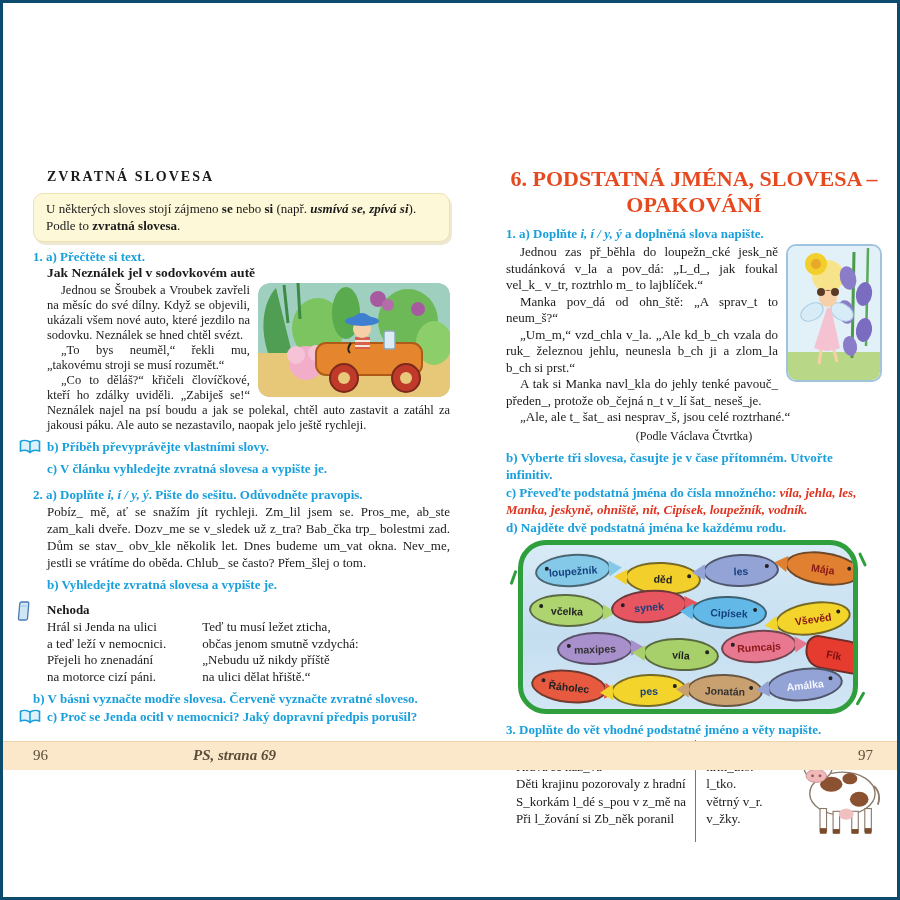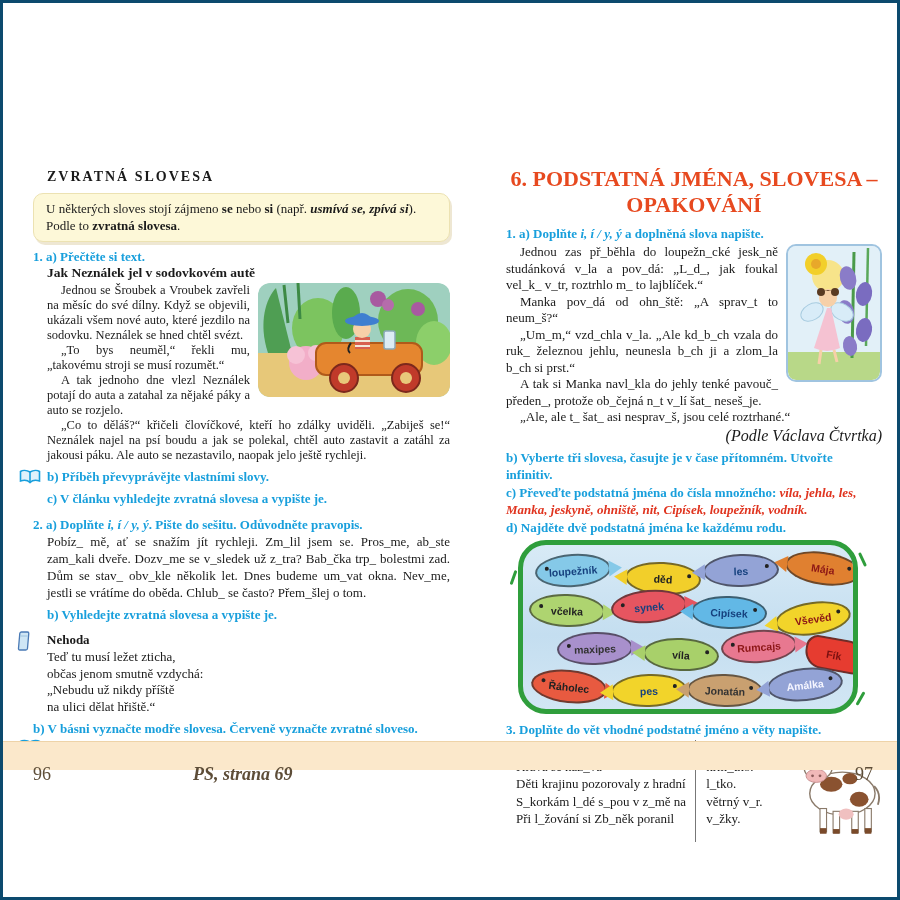--- a/index.html
+++ b/index.html
@@ -57,21 +57,21 @@
   .fish-boot{width:54px;border-radius:12px 16px 8px 18px;}
   .fish-boot::after,.fish-boot::before{display:none;}
 
   
   .pair-block{display:flex;margin:2px 0 0 10px;font-size:13px;line-height:17.5px;}
   .pair-left{width:192px;}
   .pair-right{border-left:1px solid #777;padding-left:10px;width:88px;}
 
   
   .footer-bar{position:absolute;left:0;right:0;top:738px;height:28px;background:#fbe8cb;border-top:1px solid #eed3a8;}
-  .footer-bar span{position:absolute;top:22px;font-size:18px;color:#5d4d38;}
+  .footer-bar span{position:absolute;top:5px;font-size:15px;color:#5d4d38;}
   .pg-left{left:30px;}
   .ps-ref{left:190px;font-style:italic;font-weight:bold;color:#6a5640;}
   .pg-right{right:24px;}
 </style>
 </head>
 <body>
 
 <div id="canvas">
 
   <div class="page-left">
@@ -120,21 +120,20 @@
             <rect x="97" y="62" width="15" height="2" fill="#f2e8d8"></rect>
           <circle cx="104" cy="46" r="9" fill="#f7d0a8"></circle>
           <path d="M96,42 Q104,34 112,42" fill="#d85a2a"></path>
           <ellipse cx="104" cy="38" rx="17" ry="5" fill="#3f7fd0"></ellipse>
           <path d="M92,38 Q104,22 116,38 Z" fill="#3f7fd0"></path>
           <path d="M93,60 Q88,66 92,70" stroke="#222" stroke-width="2" fill="none"></path>
         </g>
       </svg>
       <p>Jednou se Šroubek a Vroubek zavřeli na měsíc do své dílny. Když se objevili, ukázali všem nové auto, které jezdilo na sodovku. Neználek se hned chtěl svézt.</p>
       <p>„To bys neuměl,“ řekli mu, „takovému stroji se musí rozumět.“</p>
-      <p>A tak jednoho dne vlezl Neználek potají do auta a zatahal za nějaké páky a auto se rozjelo.</p>
       <p>„Co to děláš?“ křičeli človíčkové, kteří ho zdálky uviděli. „Zabiješ se!“ Neználek najel na psí boudu a jak se polekal, chtěl auto zastavit a zatáhl za jakousi páku. Ale auto se nezastavilo, naopak jelo ještě rychleji.</p>
     </div>
 
     <div class="lbl blue hang">
       <svg class="hang-icon" width="22" height="15" viewBox="0 0 22 15">
         <path d="M11,3 C7,0.5 3,1.5 1.5,2.5 L1.5,12 C4.5,11 8.5,11 11,13.5 C13.5,11 17.5,11 20.5,12 L20.5,2.5 C19,1.5 15,0.5 11,3 Z" fill="#dff2fb" stroke="#189fdc" stroke-width="1.6"></path>
         <path d="M11,3 L11,13.5" stroke="#189fdc" stroke-width="1.6"></path>
       </svg>
       <span>b) Příběh převyprávějte vlastními slovy.</span>
     </div>
@@ -151,20 +150,26 @@
     </div>
 
     <div class="lbl blue ex3-label" style="margin-top:9px;">
       <svg class="hang-icon" width="14" height="20" viewBox="0 0 14 20">
         <rect x="3" y="1" width="9" height="18" rx="1.5" fill="#cfe6f5" stroke="#4a7ab5" stroke-width="1.3" transform="skewX(-5)"></rect>
         <line x1="4" y1="5" x2="11" y2="5" stroke="#9ec2de" stroke-width="1" transform="skewX(-5)"></line>
       </svg>
     </div>
     <div class="poem-title">Nehoda</div>
     <div class="poem">
+      <div>
+        <div>Hrál si Jenda na ulici</div>
+        <div>a teď leží v nemocnici.</div>
+        <div>Přejeli ho znenadání</div>
+        <div>na motorce cizí páni.</div>
+      </div>
       <div>
         <div>Teď tu musí ležet zticha,</div>
         <div>občas jenom smutně vzdychá:</div>
         <div>„Nebudu už nikdy příště</div>
         <div>na ulici dělat hřiště.“</div>
       </div>
     </div>
     <div class="lbl blue">b) V básni vyznačte modře slovesa. Červeně vyznačte zvratné sloveso.</div>
     <div class="lbl blue hang" style="margin-top:1px;">
       <svg class="hang-icon" width="22" height="15" viewBox="0 0 22 15">
@@ -213,21 +218,21 @@
             <circle cx="47" cy="46" r="4" fill="#5a3a22"></circle>
           <line x1="33" y1="104" x2="31" y2="118" stroke="#f7d0a8" stroke-width="3"></line>
           <line x1="46" y1="104" x2="49" y2="116" stroke="#f7d0a8" stroke-width="3"></line>
         </g>
       </svg>
       <p>Jednou zas př_běhla do loupežn_cké jesk_ně studánková v_la a pov_dá: „L_d_, jak foukal vel_k_ v_tr, roztrhlo m_ to lajblíček.“</p>
       <p>Manka pov_dá od ohn_ště: „A sprav_t to neum_š?“</p>
       <p>„Um_m,“ vzd_chla v_la. „Ale kd_b_ch vzala do ruk_ železnou jehlu, neunesla b_ch ji a zlom_la b_ch si prst.“</p>
       <p>A tak si Manka navl_kla do jehly tenké pavouč_ předen_, protože ob_čejná n_t v_lí šat_ neseš_je.</p>
       <p>„Ale, ale t_ šat_ asi nesprav_š, jsou celé roztrhané.“</p>
-      <div style="text-align:right;font-style:italic;font-size:16px;margin-top:2px;">(Podle Václava Čtvrtka)</div>
+      <div style="text-align:center;font-size:12px;margin-top:2px;">(Podle Václava Čtvrtka)</div>
     </div>
 
     <div class="lbl blue">b) Vyberte tři slovesa, časujte je v čase přítomném. Utvořte infinitiv.</div>
     <div class="lbl blue" style="margin-top:1px;">
       <span>c) Převeďte podstatná jména do čísla množného: </span><span class="red-words">víla, jehla, les, Manka, jeskyně, ohniště, nit, Cipísek, loupežník, vodník.</span>
     </div>
     <div class="lbl blue" style="margin-top:1px;">d) Najděte dvě podstatná jména ke každému rodu.</div>
 
 
     <div class="pond-wrap">

